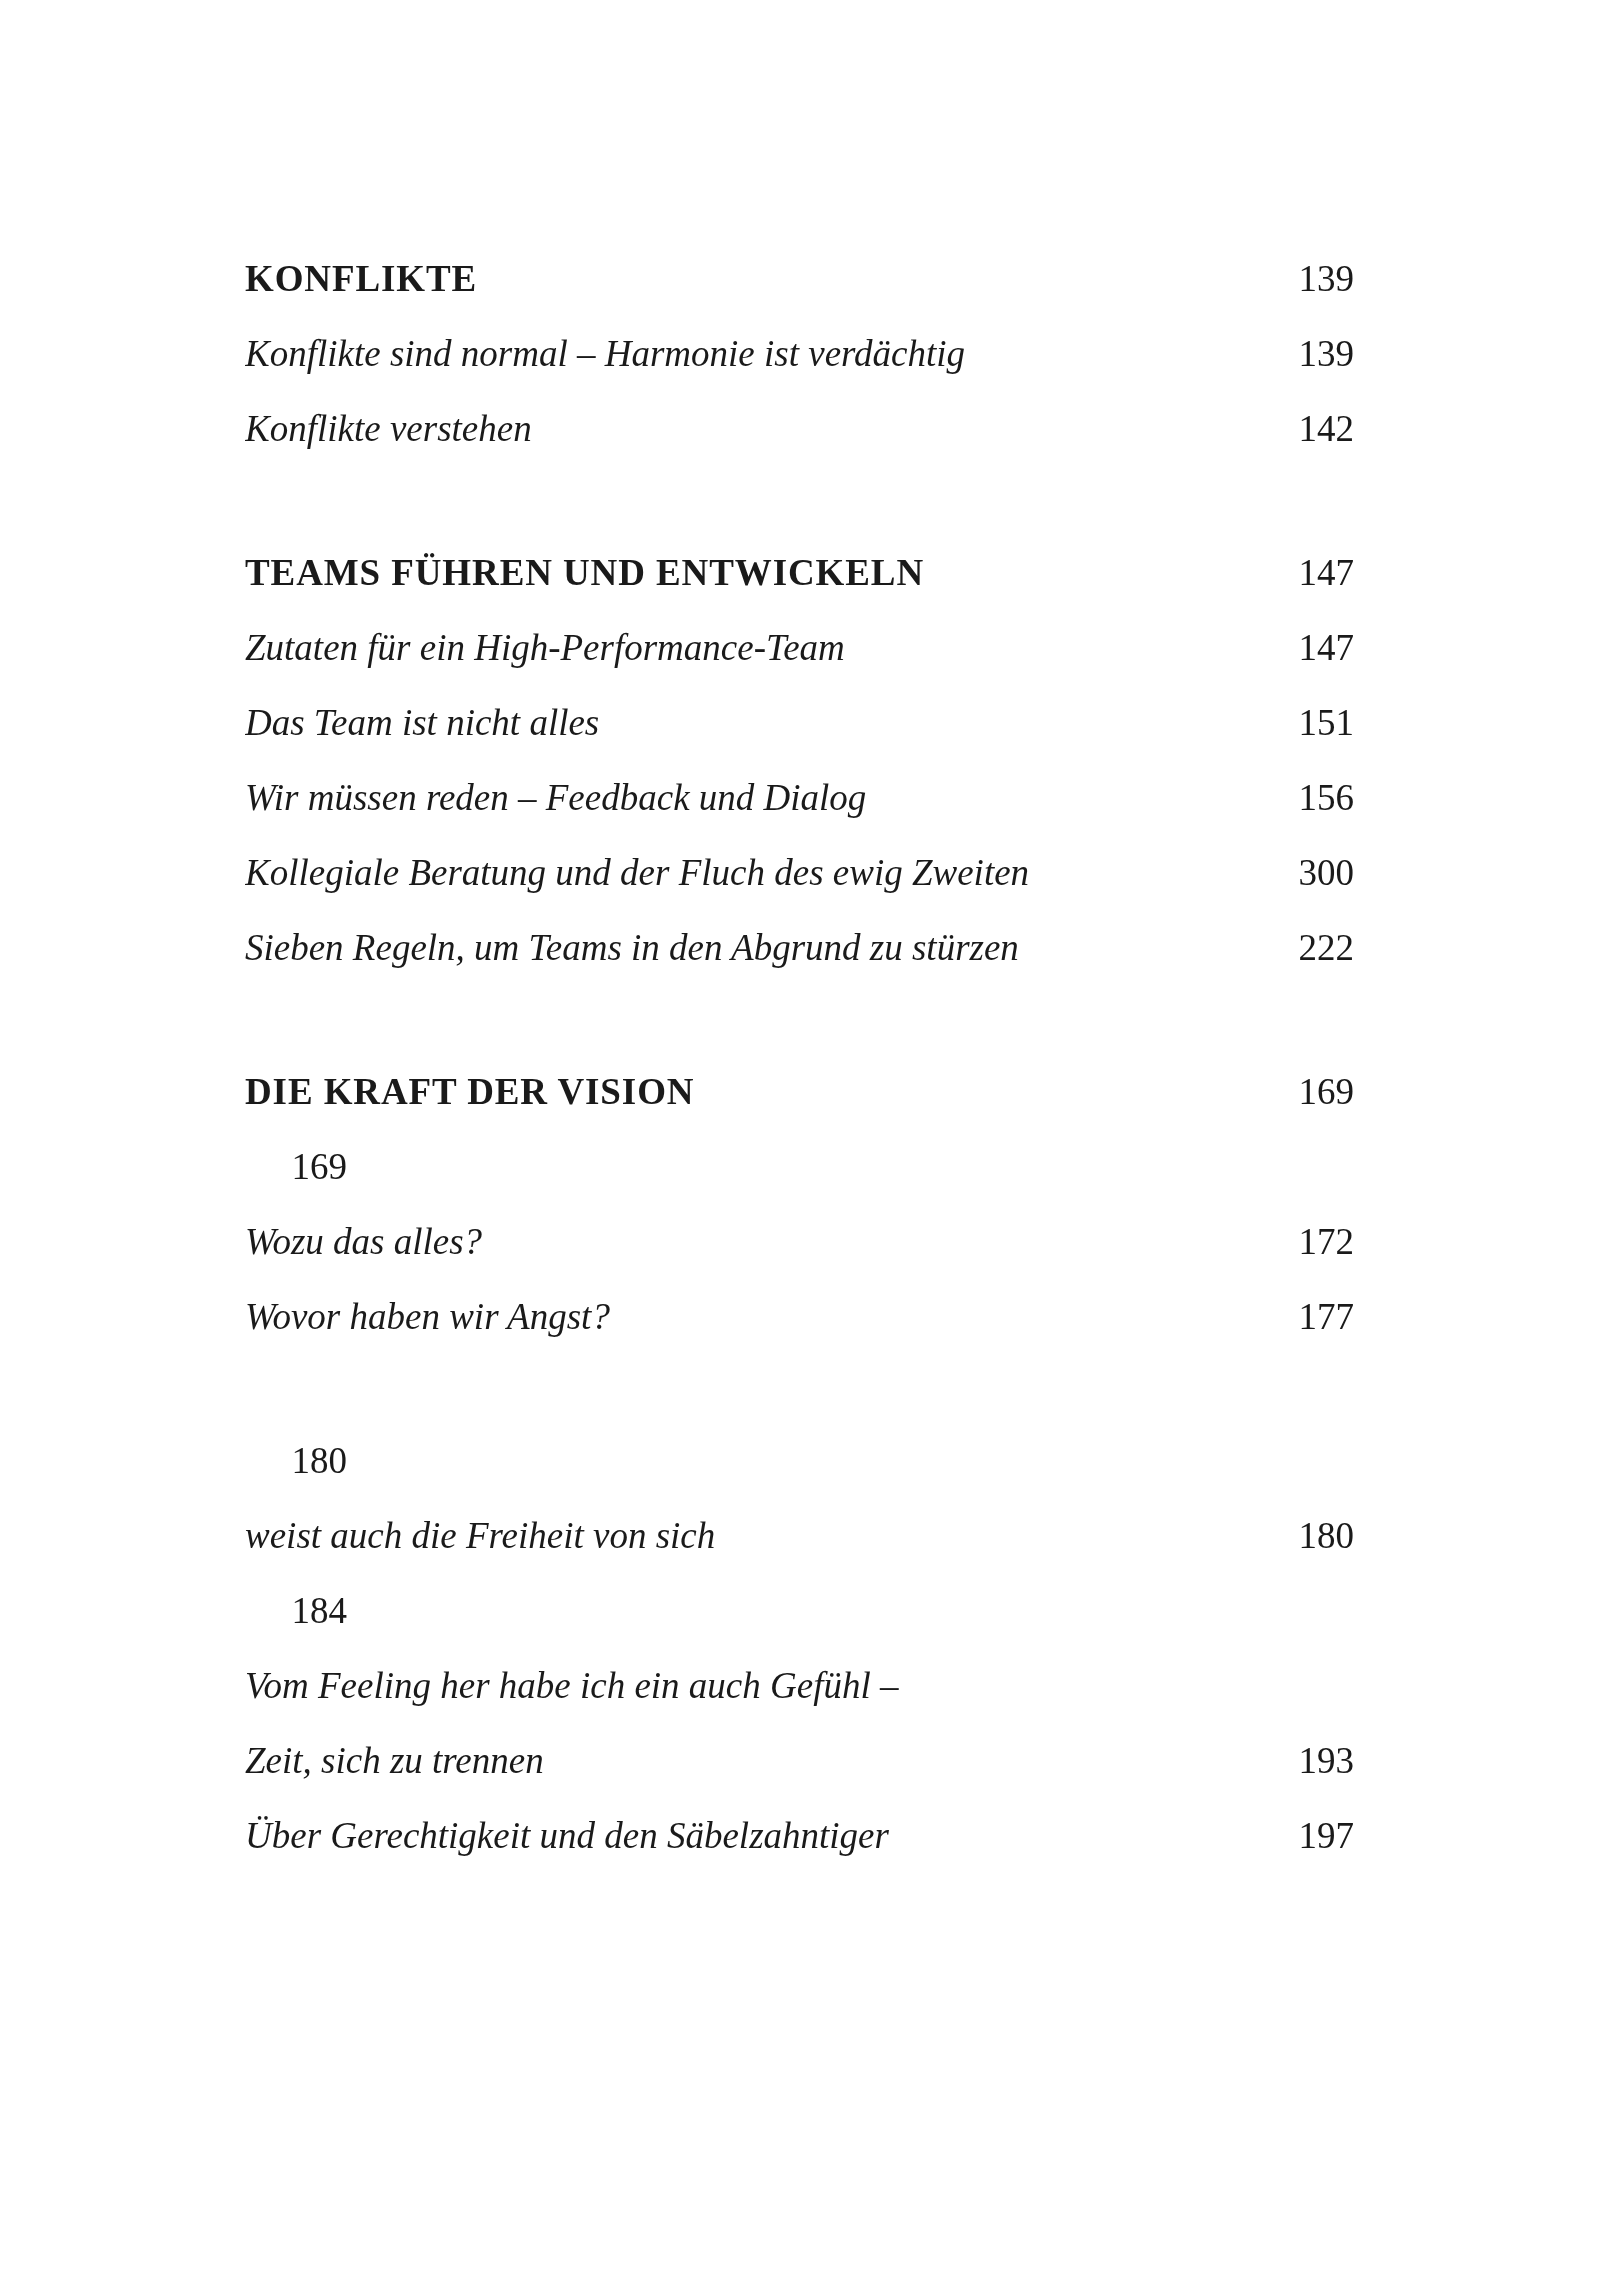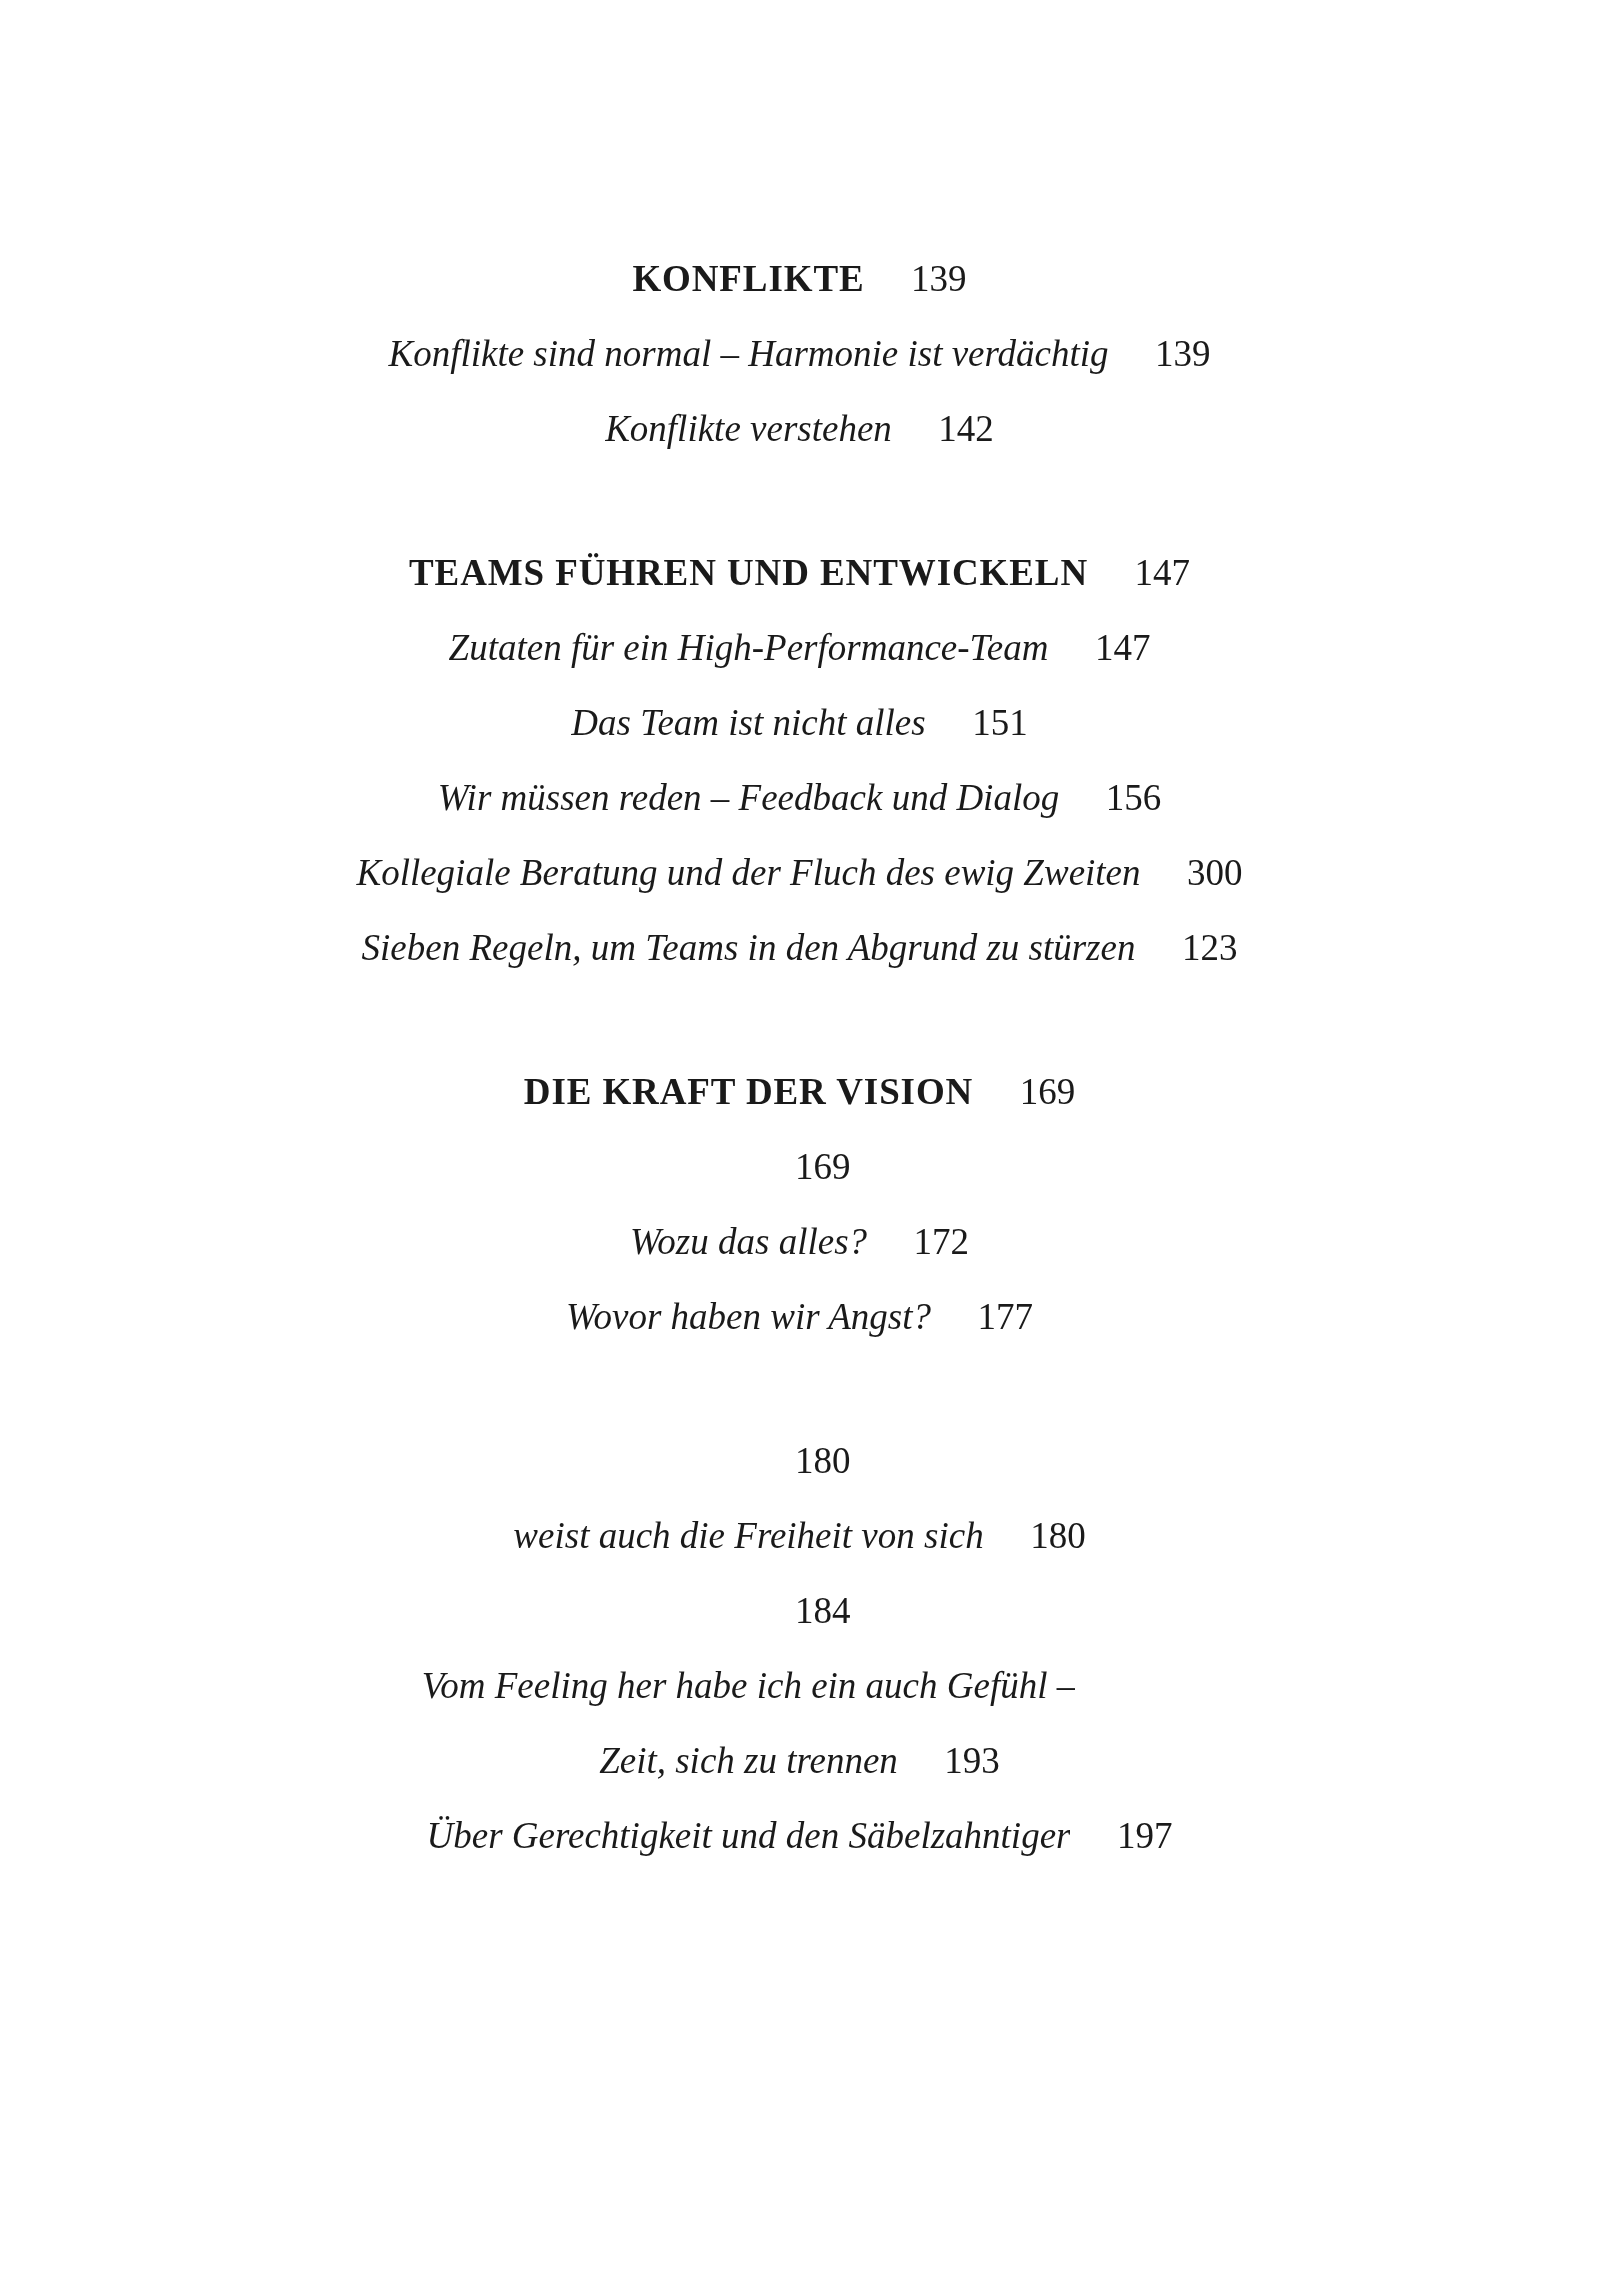--- a/index.html
+++ b/index.html
@@ -20,21 +20,21 @@
   .toc {
     position: absolute;
     left: 245px;
     right: 264px;
     top: 241px;
   }
   .toc-section { }
   .toc-section + .toc-section { margin-top: 69px; }
   .row {
     display: flex;
-    justify-content: center;
+    justify-content: space-between;
     align-items: baseline;
     height: 75px;
     line-height: 75px;
     white-space: nowrap;
   }
   .row .title {
     font-size: 37px;
     overflow: hidden;
   }
   .row.heading .title {
@@ -91,21 +91,21 @@
       <div class="row item">
         <span class="title">Wir müssen reden – Feedback und Dialog</span>
         <span class="pagenum">156</span>
       </div>
       <div class="row item">
         <span class="title">Kollegiale Beratung und der Fluch des ewig Zweiten</span>
         <span class="pagenum">300</span>
       </div>
       <div class="row item">
         <span class="title">Sieben Regeln, um Teams in den Abgrund zu stürzen</span>
-        <span class="pagenum">123</span>
+        <span class="pagenum">222</span>
       </div>
     </div>
 
     <div class="toc-section">
       <div class="row heading">
         <span class="title">DIE KRAFT DER VISION</span>
         <span class="pagenum">169</span>
       </div>
       <div class="row item">
         <span class="pagenum">169</span>

